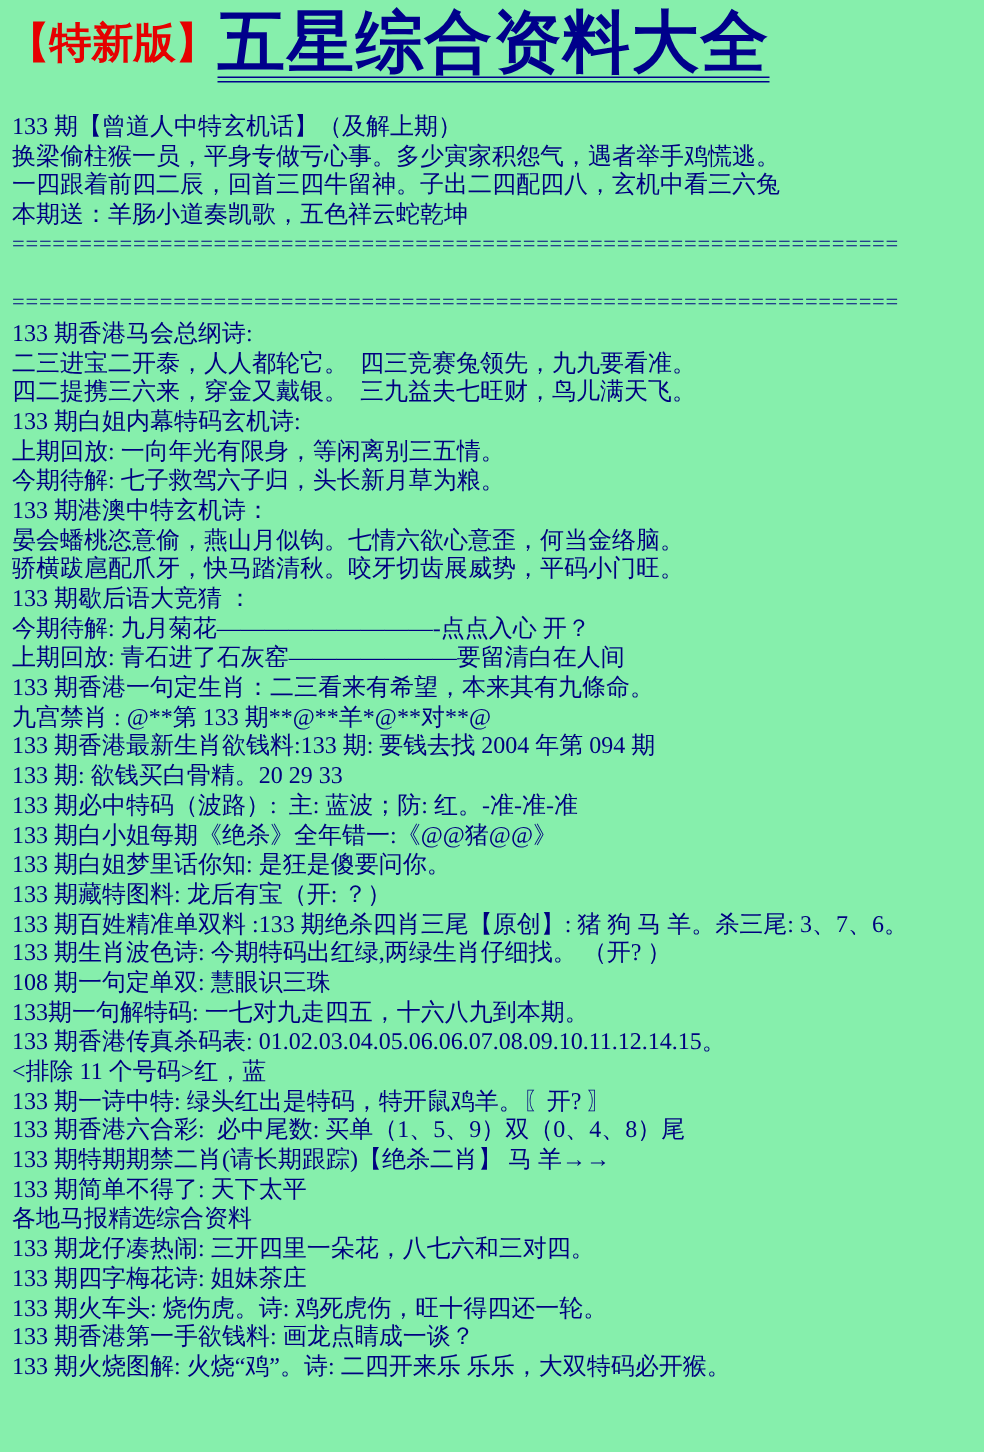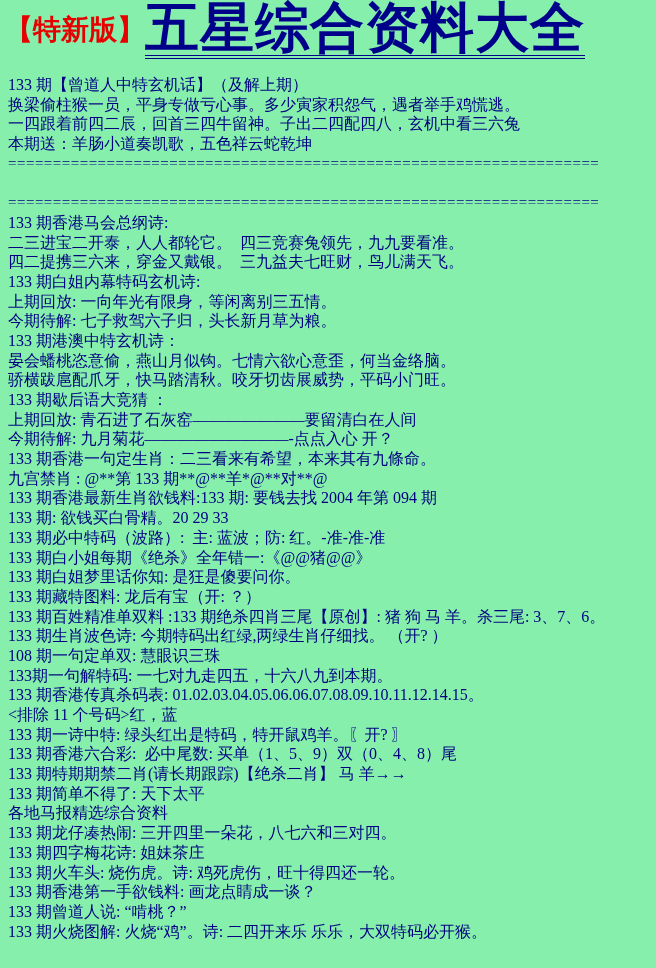--- a/index.html
+++ b/index.html
@@ -24,21 +24,21 @@
   }
   .badge {
     color: #e60000;
     font-size: 28px;
     font-weight: bold;
     line-height: 1;
     flex: 0 0 auto;
   }
   .title {
     color: #00008b;
-    font-size: 54px;
+    font-size: 45px;
     font-weight: bold;
     line-height: 1;
     padding-bottom: 0;
     border-bottom: 4px double #00008b;
     letter-spacing: 1px;
   }
   .content {
     padding: 21px 4px 0 8px;
     font-size: 16px;
     color: #000080;
@@ -73,22 +73,22 @@
       <div class="line text">133 期香港马会总纲诗:</div>
       <div class="line text">二三进宝二开泰，人人都轮它。  四三竞赛兔领先，九九要看准。</div>
       <div class="line text">四二提携三六来，穿金又戴银。  三九益夫七旺财，鸟儿满天飞。</div>
       <div class="line text">133 期白姐内幕特码玄机诗:</div>
       <div class="line text">上期回放: 一向年光有限身，等闲离别三五情。</div>
       <div class="line text">今期待解: 七子救驾六子归，头长新月草为粮。</div>
       <div class="line text">133 期港澳中特玄机诗：</div>
       <div class="line text">晏会蟠桃恣意偷，燕山月似钩。七情六欲心意歪，何当金络脑。</div>
       <div class="line text">骄横跋扈配爪牙，快马踏清秋。咬牙切齿展威势，平码小门旺。</div>
       <div class="line text">133 期歇后语大竞猜 ：</div>
+      <div class="line text">今期待解: 九月菊花—————————-点点入心 开？</div>
       <div class="line text">上期回放: 青石进了石灰窑———————要留清白在人间</div>
-      <div class="line text">今期待解: 九月菊花—————————-点点入心 开？</div>
       <div class="line text">133 期香港一句定生肖：二三看来有希望，本来其有九條命。</div>
       <div class="line text">九宫禁肖 : @**第 133 期**@**羊*@**对**@</div>
       <div class="line text">133 期香港最新生肖欲钱料:133 期: 要钱去找 2004 年第 094 期</div>
       <div class="line text">133 期: 欲钱买白骨精。20 29 33</div>
       <div class="line text">133 期必中特码（波路）:  主: 蓝波；防: 红。-准-准-准</div>
       <div class="line text">133 期白小姐每期《绝杀》全年错一:《@@猪@@》</div>
       <div class="line text">133 期白姐梦里话你知: 是狂是傻要问你。</div>
       <div class="line text">133 期藏特图料: 龙后有宝（开: ？）</div>
       <div class="line text">133 期百姓精准单双料 :133 期绝杀四肖三尾【原创】: 猪 狗 马 羊。杀三尾: 3、7、6。</div>
       <div class="line text">133 期生肖波色诗: 今期特码出红绿,两绿生肖仔细找。 （开? ）</div>
@@ -98,16 +98,15 @@
       <div class="line text">&lt;排除 11 个号码&gt;红，蓝</div>
       <div class="line text">133 期一诗中特: 绿头红出是特码，特开鼠鸡羊。〖开? 〗</div>
       <div class="line text">133 期香港六合彩:  必中尾数: 买单（1、5、9）双（0、4、8）尾</div>
       <div class="line text">133 期特期期禁二肖(请长期跟踪)【绝杀二肖】 马 羊→→</div>
       <div class="line text">133 期简单不得了: 天下太平</div>
       <div class="line text">各地马报精选综合资料</div>
       <div class="line text">133 期龙仔凑热闹: 三开四里一朵花，八七六和三对四。</div>
       <div class="line text">133 期四字梅花诗: 姐妹茶庄</div>
       <div class="line text">133 期火车头: 烧伤虎。诗: 鸡死虎伤，旺十得四还一轮。</div>
       <div class="line text">133 期香港第一手欲钱料: 画龙点睛成一谈？</div>
-      <div class="line text">133 期曾道人说: “啃桃？”</div>
       <div class="line text">133 期火烧图解: 火烧“鸡”。诗: 二四开来乐 乐乐，大双特码必开猴。</div>
     </main>
 </div>
 
 </body></html>

